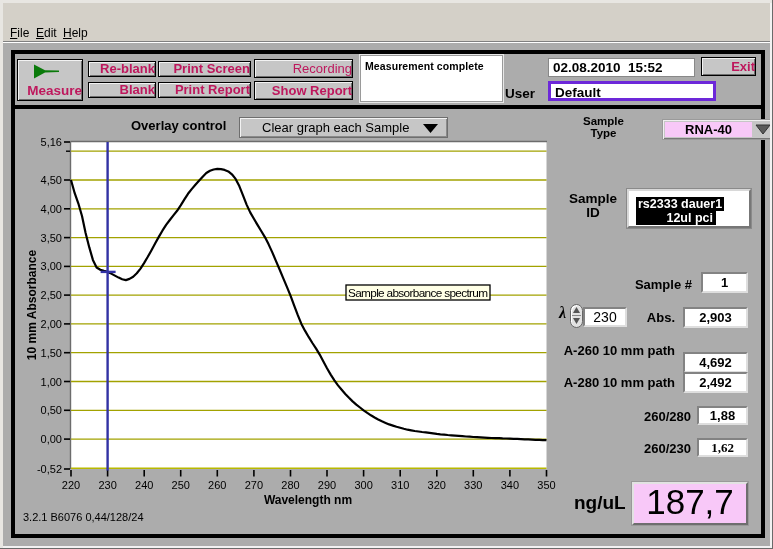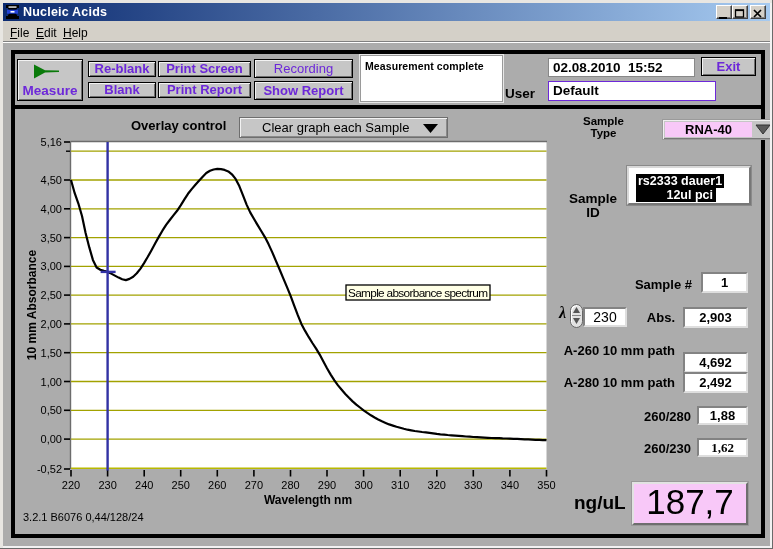--- a/index.html
+++ b/index.html
@@ -14,50 +14,31 @@
 #title { position:absolute; left:20px; top:2px; color:#fff; font-size:12.5px; font-weight:bold; letter-spacing:0.2px;}
 .tbtn { position:absolute; top:2px; width:16px; height:14px; background:#d4d0c8;
   border-top:1px solid #fff; border-left:1px solid #fff; border-right:1px solid #404040; border-bottom:1px solid #404040;
   box-shadow: inset -1px -1px 0 #808080; }
 #menubar { position:absolute; left:3px; top:21px; width:767px; height:21px; background:#D4D0C8;
   border-bottom:1px solid #808080; box-shadow: 0 1px 0 #ffffff; font-size:12px; }
 .mi { position:absolute; top:5px; }
 #content { position:absolute; left:3px; top:43px; width:767px; height:503px; background:#acacac; }
 #frame { position:absolute; left:8px; top:7px; width:754px; height:488px; border:4px solid #000; }
 #tooldiv { position:absolute; left:8px; top:62px; width:754px; height:4px; background:#000; }
-.btn { position:absolute; background:#c6c6c6; border:1px solid #000; color:#6d28d9; font-weight:bold;
-  box-shadow: inset 1px 1px 0 #f2f2f2, inset -1px -1px 0 #6e6e6e; text-align:center; font-size:13px; }
+.btn { position:absolute; background:#c6c6c6; border:1px solid #000; color:#be185d; font-weight:bold;
+  box-shadow: inset 1px 1px 0 #f2f2f2, inset -1px -1px 0 #6e6e6e; text-align:right; font-size:13px; }
 .vbox { position:absolute; background:#fff; text-align:center; font-weight:bold; font-size:13px; color:#000;
   border-top:2px solid #838383; border-left:2px solid #838383; border-bottom:2px solid #dedede; border-right:2px solid #dedede; }
 .lbl { position:absolute; font-weight:bold; color:#000; }
 .rlbl { position:absolute; font-weight:bold; color:#000; text-align:right; }
 </style>
 </head>
 <body>
 <div id="win">
  <div id="winbr"></div>
- <div id="titlebar">
-  <svg class="abs" style="left:2px;top:1px" width="16" height="16" viewBox="0 0 16 16">
-    <path d="M1 1 h13 v3 h-2 v1.5 h-1 v5 h1 v1.5 h2 v3 h-13 v-3 h2 v-1.5 h1 v-5 h-1 v-1.5 h-2 z" fill="#000"></path>
-    <rect x="2" y="5.7" width="11" height="4" fill="#2242d8"></rect>
-    <rect x="5.5" y="7" width="4" height="1.6" fill="#fff"></rect>
-    <rect x="3.5" y="2.4" width="8" height="1.3" fill="#fff"></rect>
-  </svg>
-  <div id="title">Nucleic Acids</div>
-  <div class="tbtn" style="right:38px;"><svg width="14" height="12">
-          <rect x="2" y="9" width="8" height="2" fill="#000"></rect>
-        </svg></div>
-  <div class="tbtn" style="right:22px;"><svg width="14" height="12">
-          <rect x="2.5" y="2" width="8" height="7" fill="none" stroke="#000" stroke-width="1.3"></rect>
-          <rect x="2" y="1.5" width="9" height="1.6" fill="#000"></rect>
-        </svg></div>
-  <div class="tbtn" style="right:4px;"><svg width="14" height="12">
-          <path d="M3 2 L10 9 M10 2 L3 9" stroke="#000" stroke-width="1.7"></path>
-        </svg></div>
- </div>
  <div id="menubar">
   <div class="mi" style="left:7px"><u>F</u>ile</div>
   <div class="mi" style="left:33px"><u>E</u>dit</div>
   <div class="mi" style="left:60px"><u>H</u>elp</div>
  </div>
  <div id="content">
   <div id="frame"></div>
   <div id="tooldiv"></div>
   <div class="btn" style="left:14px;top:16px;width:66px;height:42px;">
     <svg class="abs" style="left:15px;top:4px" width="27" height="15" viewBox="0 0 27 15">
@@ -70,21 +51,21 @@
   <div class="btn" style="left:251px;top:16px;width:99px;height:19px;line-height:17px;font-weight:normal;">Recording</div>
   <div class="btn" style="left:85px;top:39px;width:68px;height:16px;line-height:14px;">Blank</div>
   <div class="btn" style="left:155px;top:39px;width:93px;height:16px;line-height:14px;">Print Report</div>
   <div class="btn" style="left:251px;top:38px;width:99px;height:19px;line-height:17px;">Show Report</div>
   <div class="abs" style="left:357px;top:12px;width:143px;height:47px;background:#fff;border:1px solid #9a9a9a;box-shadow:0 0 0 1px #e8e8e8;">
     <div style="font-size:10.5px;font-weight:bold;padding:4px 0 0 4px;letter-spacing:0.1px;">Measurement complete</div>
   </div>
   <div class="lbl" style="left:502px;top:43px;font-size:13.5px;">User</div>
   <div class="abs" style="left:545px;top:15px;width:147px;height:19px;background:#fff;border:1px solid #888;font-size:13.5px;font-weight:bold;padding:1px 0 16px 4px;">02.08.2010&nbsp; 15:52</div>
   <div class="btn" style="left:698px;top:14px;width:55px;height:19px;line-height:17px;">Exit</div>
-  <div class="abs" style="left:545px;top:38px;width:168px;height:20px;background:#fff;border:1px solid #6d28d9;font-size:13.5px;font-weight:bold;padding:1px 0 0 4px;">Default</div>
+  <div class="abs" style="left:545px;top:38px;width:168px;height:20px;background:#fff;border:3px solid #6d28d9;font-size:13.5px;font-weight:bold;padding:1px 0 0 4px;">Default</div>
   <svg id="chart" style="position:absolute;left:0;top:0" width="767" height="503" viewBox="0 0 767 503" font-family="Liberation Sans, sans-serif">
 <rect x="68" y="99" width="475.5" height="327" fill="#ffffff"></rect>
 <line x1="67.5" y1="98.5" x2="544" y2="98.5" stroke="#6c6c6c" stroke-width="1.4"></line>
 <line x1="67.5" y1="98.5" x2="67.5" y2="426" stroke="#6c6c6c" stroke-width="1.4"></line>
 <line x1="68" y1="396.1" x2="543.5" y2="396.1" stroke="#a2a200" stroke-width="1.3"></line>
 <line x1="68" y1="367.3" x2="543.5" y2="367.3" stroke="#a2a200" stroke-width="1.3"></line>
 <line x1="68" y1="338.5" x2="543.5" y2="338.5" stroke="#a2a200" stroke-width="1.3"></line>
 <line x1="68" y1="309.7" x2="543.5" y2="309.7" stroke="#a2a200" stroke-width="1.3"></line>
 <line x1="68" y1="280.9" x2="543.5" y2="280.9" stroke="#a2a200" stroke-width="1.3"></line>
 <line x1="68" y1="252.1" x2="543.5" y2="252.1" stroke="#a2a200" stroke-width="1.3"></line>
@@ -164,21 +145,21 @@
   </div>
   <div class="abs" style="left:20px;top:468px;font-size:11px;">3.2.1 B6076 0,44/128/24</div>
   <div class="lbl" style="left:563px;top:73px;width:75px;text-align:center;font-size:11.5px;line-height:11.5px;">Sample<br>Type</div>
   <div class="abs" style="left:631px;top:76px;width:111px;height:21px;background:#c6c6c6;box-shadow:inset 1px 1px 0 #efefef, inset -1px -1px 0 #777;border:1px solid #9a9a9a;margin-left:28px;">
     <div class="abs" style="left:2px;top:2px;width:87px;height:15px;background:#f8c8f8;text-align:center;font-size:13px;font-weight:bold;line-height:15px;">RNA-40</div>
     <svg class="abs" style="left:92px;top:4px" width="16" height="11">
           <path d="M1 1 h14 l-7 9 z" fill="#5a5a5a" stroke="#333" stroke-width="1"></path>
         </svg>
   </div>
   <div class="lbl" style="left:558px;top:149px;width:64px;text-align:center;font-size:13.5px;line-height:14px;">Sample<br>ID</div>
-  <div class="abs" style="left:624px;top:123px;width:124px;height:39px;background:#fff;border:2px solid #d8d8d8;border-right-color:#777;border-bottom-color:#777;box-shadow:0 0 0 1px #8a8a8a;">
+  <div class="abs" style="left:624px;top:146px;width:124px;height:39px;background:#fff;border:2px solid #d8d8d8;border-right-color:#777;border-bottom-color:#777;box-shadow:0 0 0 1px #8a8a8a;">
     <div class="abs" style="left:7px;top:6px;background:#000;color:#fff;font-weight:bold;font-size:12.5px;padding:0 2px;line-height:14px;">rs2333 dauer1</div>
     <div class="abs" style="left:7px;top:20px;background:#000;color:#fff;font-weight:bold;font-size:12.5px;line-height:14px;width:80px;text-align:right;padding-right:3px;">12ul pci</div>
   </div>
   <div class="rlbl" style="left:589px;top:234px;width:100px;font-size:13px;">Sample #</div>
   <div class="vbox" style="left:698px;top:229px;width:47px;height:21px;line-height:17px;">1</div>
   <div class="abs" style="left:556px;top:261px;font-size:16px;font-style:italic;font-family:'Liberation Serif',serif;font-weight:bold;">λ</div>
   <div class="abs" style="left:567px;top:261px;width:13px;height:24px;background:#e2e2e2;border:1px solid #666;border-radius:7px;box-shadow:inset 1px 1px 0 #fff;">
     <svg class="abs" style="left:1px;top:2px" width="9" height="17">
           <path d="M4.5 0 L8 6 L1 6 Z" fill="#555"></path>
           <path d="M4.5 17 L8 11 L1 11 Z" fill="#555"></path>

